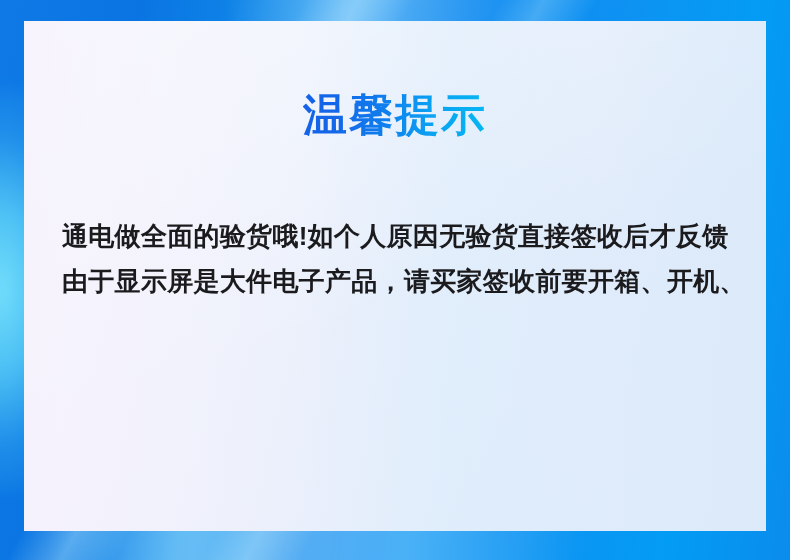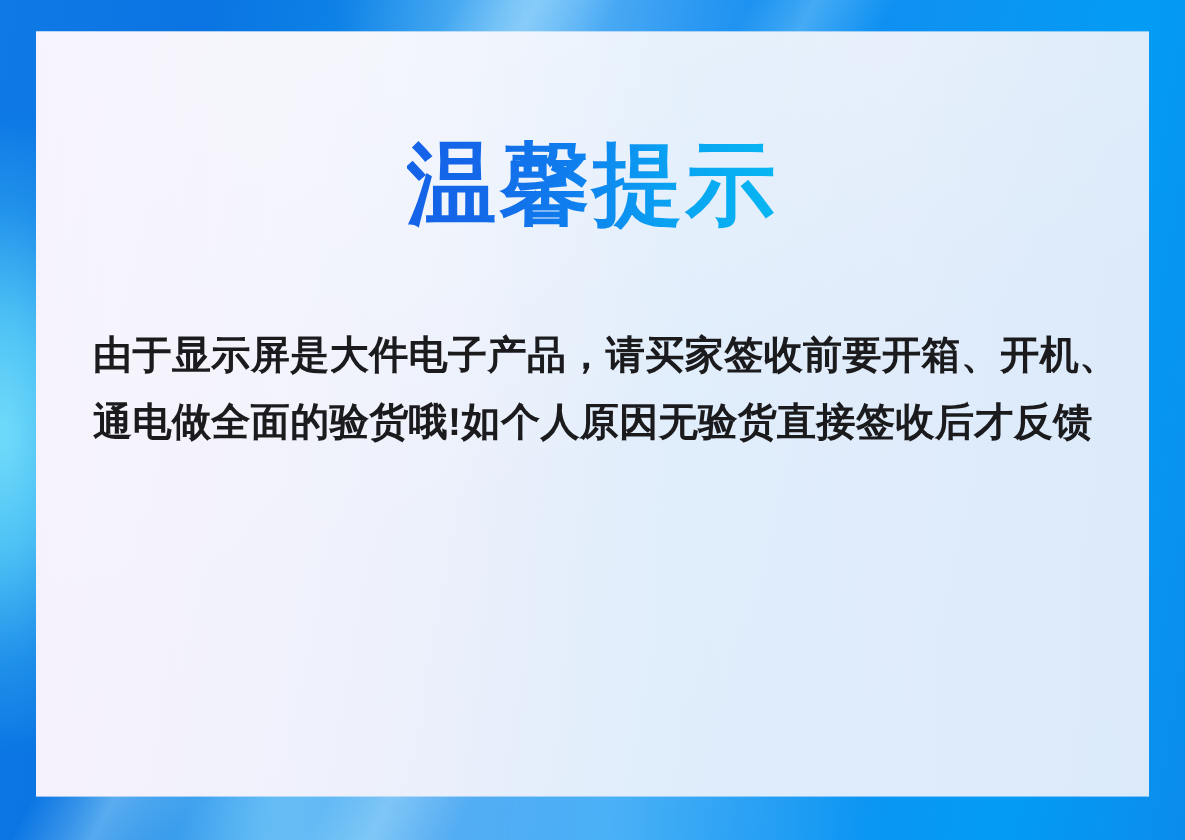--- a/index.html
+++ b/index.html
@@ -126,21 +126,21 @@
   .title-wrap {
     position: absolute;
     left: 0;
     right: 0;
     top: 72px;
     text-align: center;
   }
 
   .title {
     display: inline-block;
-    font-size: 60px;
+    font-size: 44px;
     line-height: 1;
     font-weight: bold;
     letter-spacing: 2px;
     background-image: linear-gradient(92deg,
       #1462e8 0%,
       #1467e8 18%,
       #0f7eee 44%,
       #0aa2f2 70%,
       #06b7f2 100%);
     -webkit-background-clip: text;
@@ -177,18 +177,18 @@
   <div class="glow-bottom"></div>
 
   <div class="panel">
     <div class="panel-wash"></div>
 
     <div class="title-wrap">
       <span class="title">温馨提示</span>
     </div>
 
     <div class="body-copy">
+      <div class="copy-line">通电做全面的验货哦!如个人原因无验货直接签收后才反馈</div>
       <div class="copy-line">由于显示屏是大件电子产品，请买家签收前要开箱、开机、</div>
-      <div class="copy-line">通电做全面的验货哦!如个人原因无验货直接签收后才反馈</div>
     </div>
   </div>
 
 </div>
 
 </body></html>

